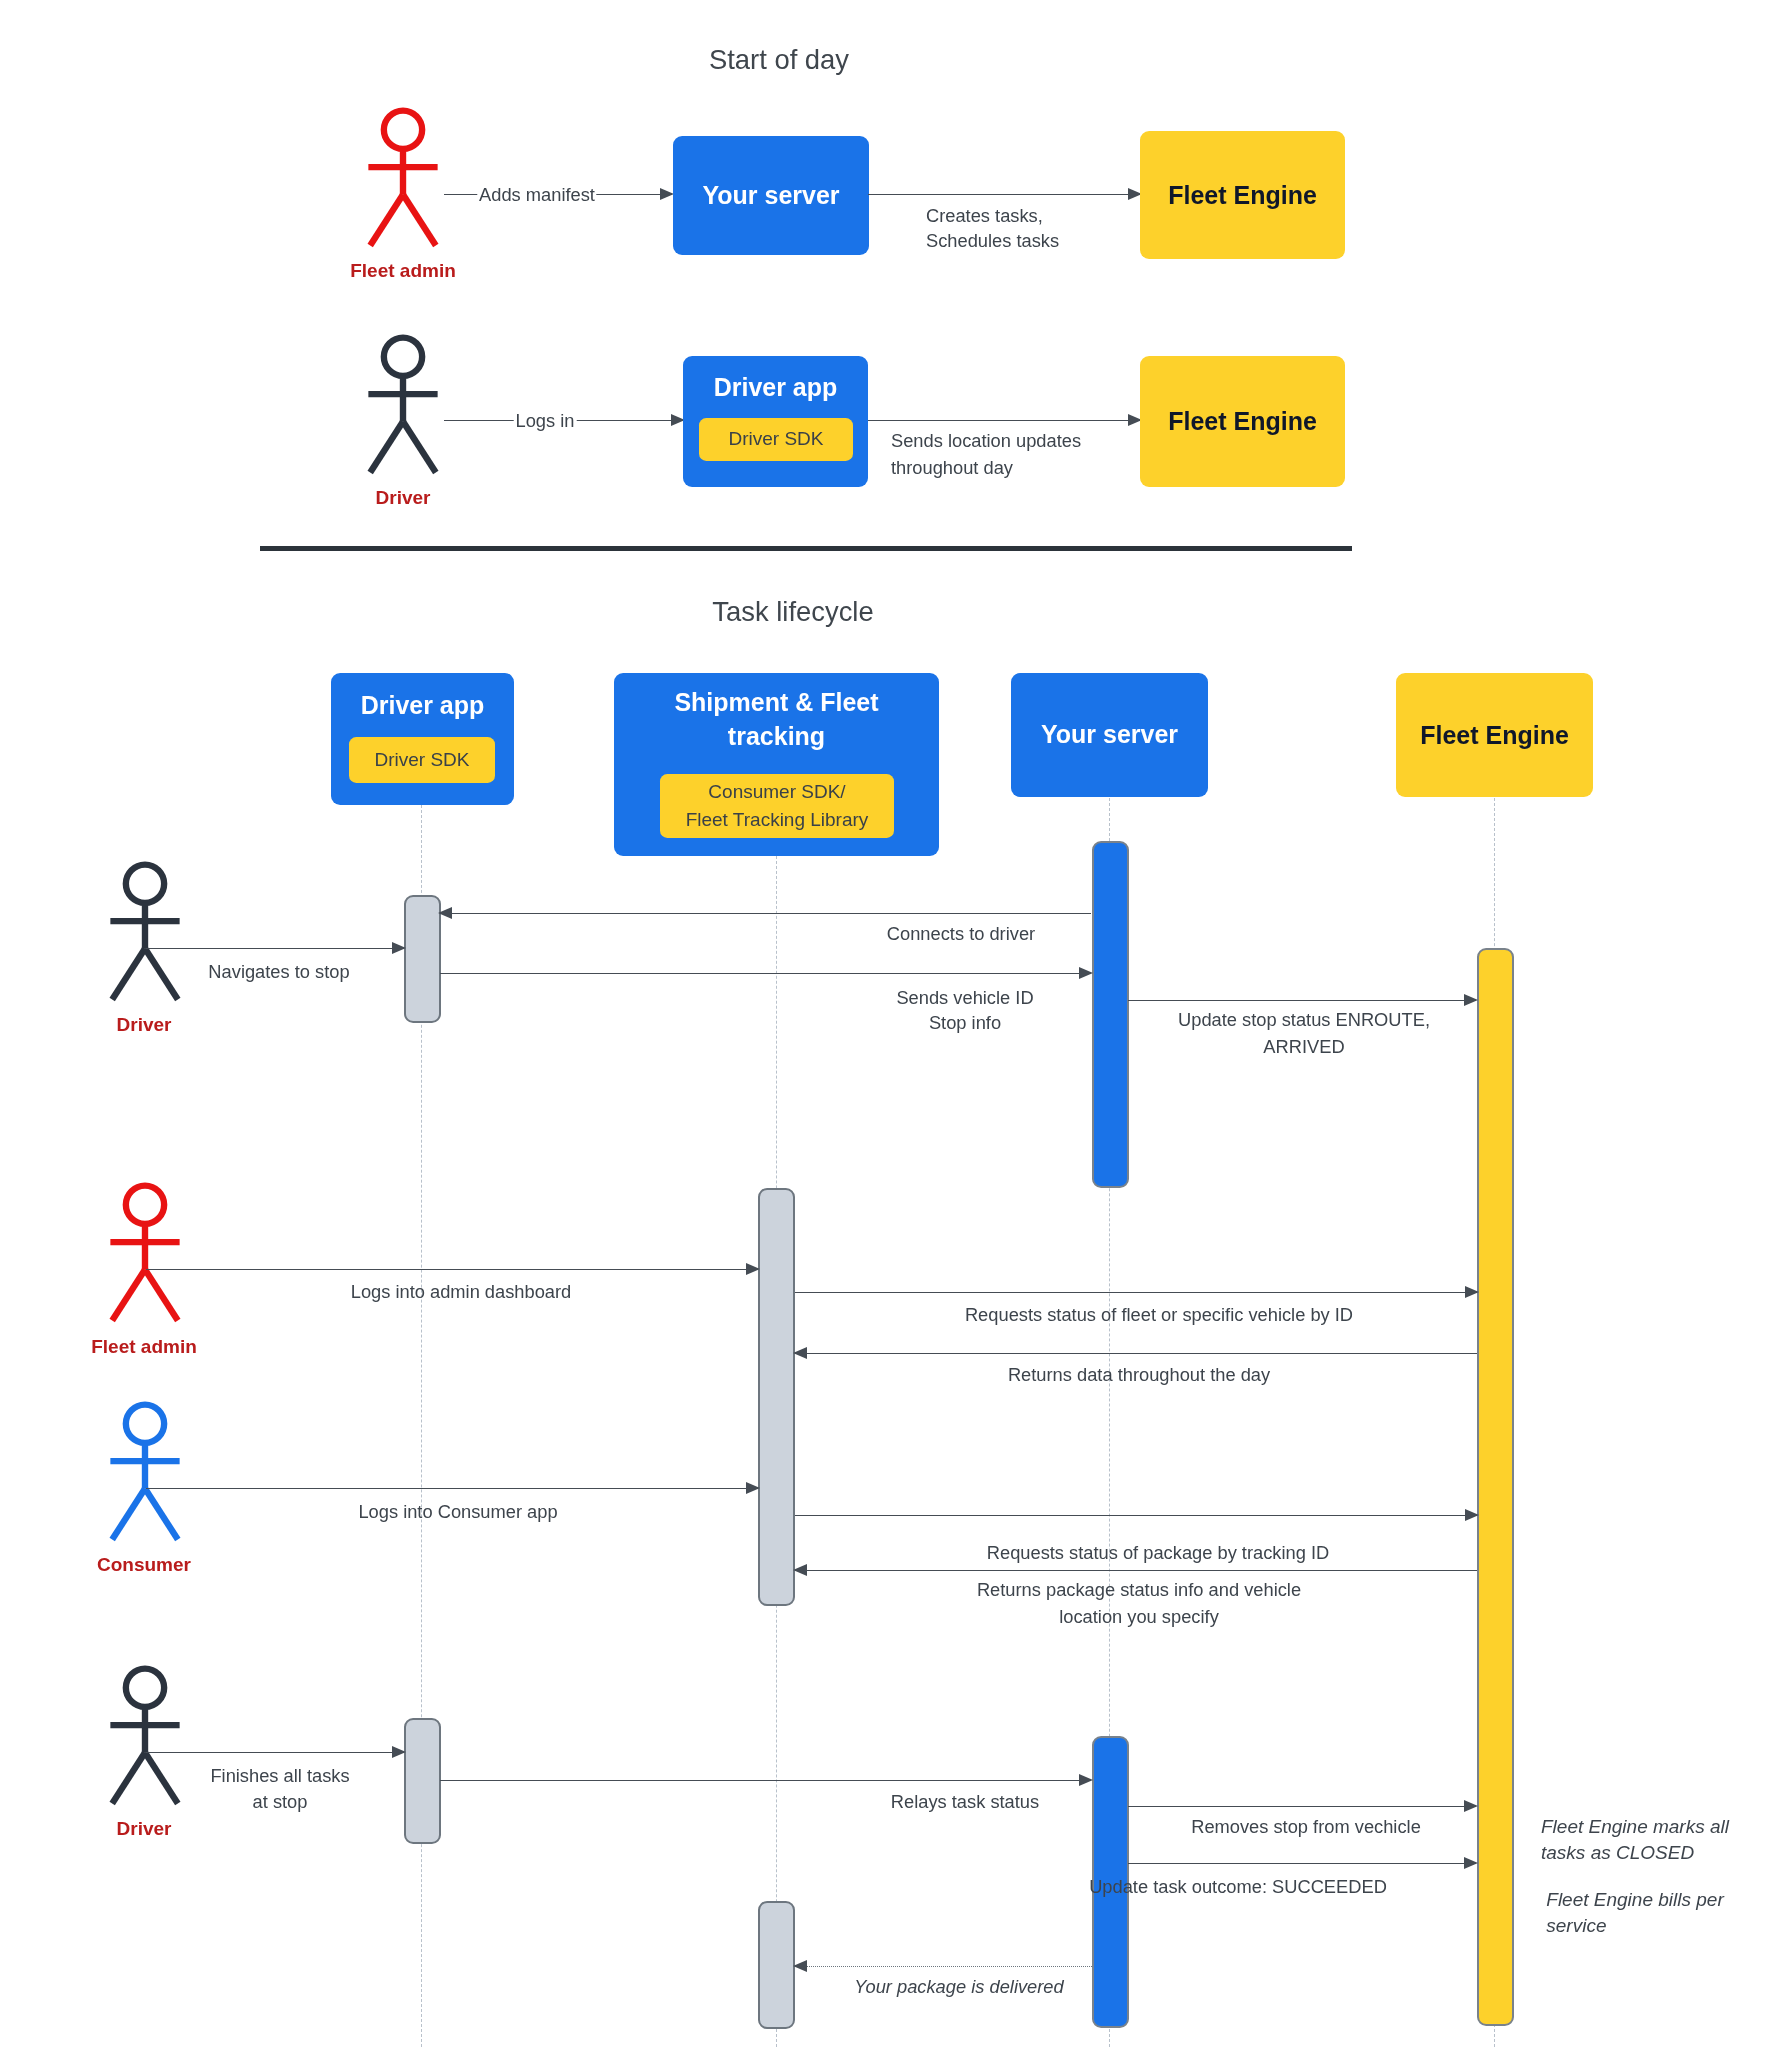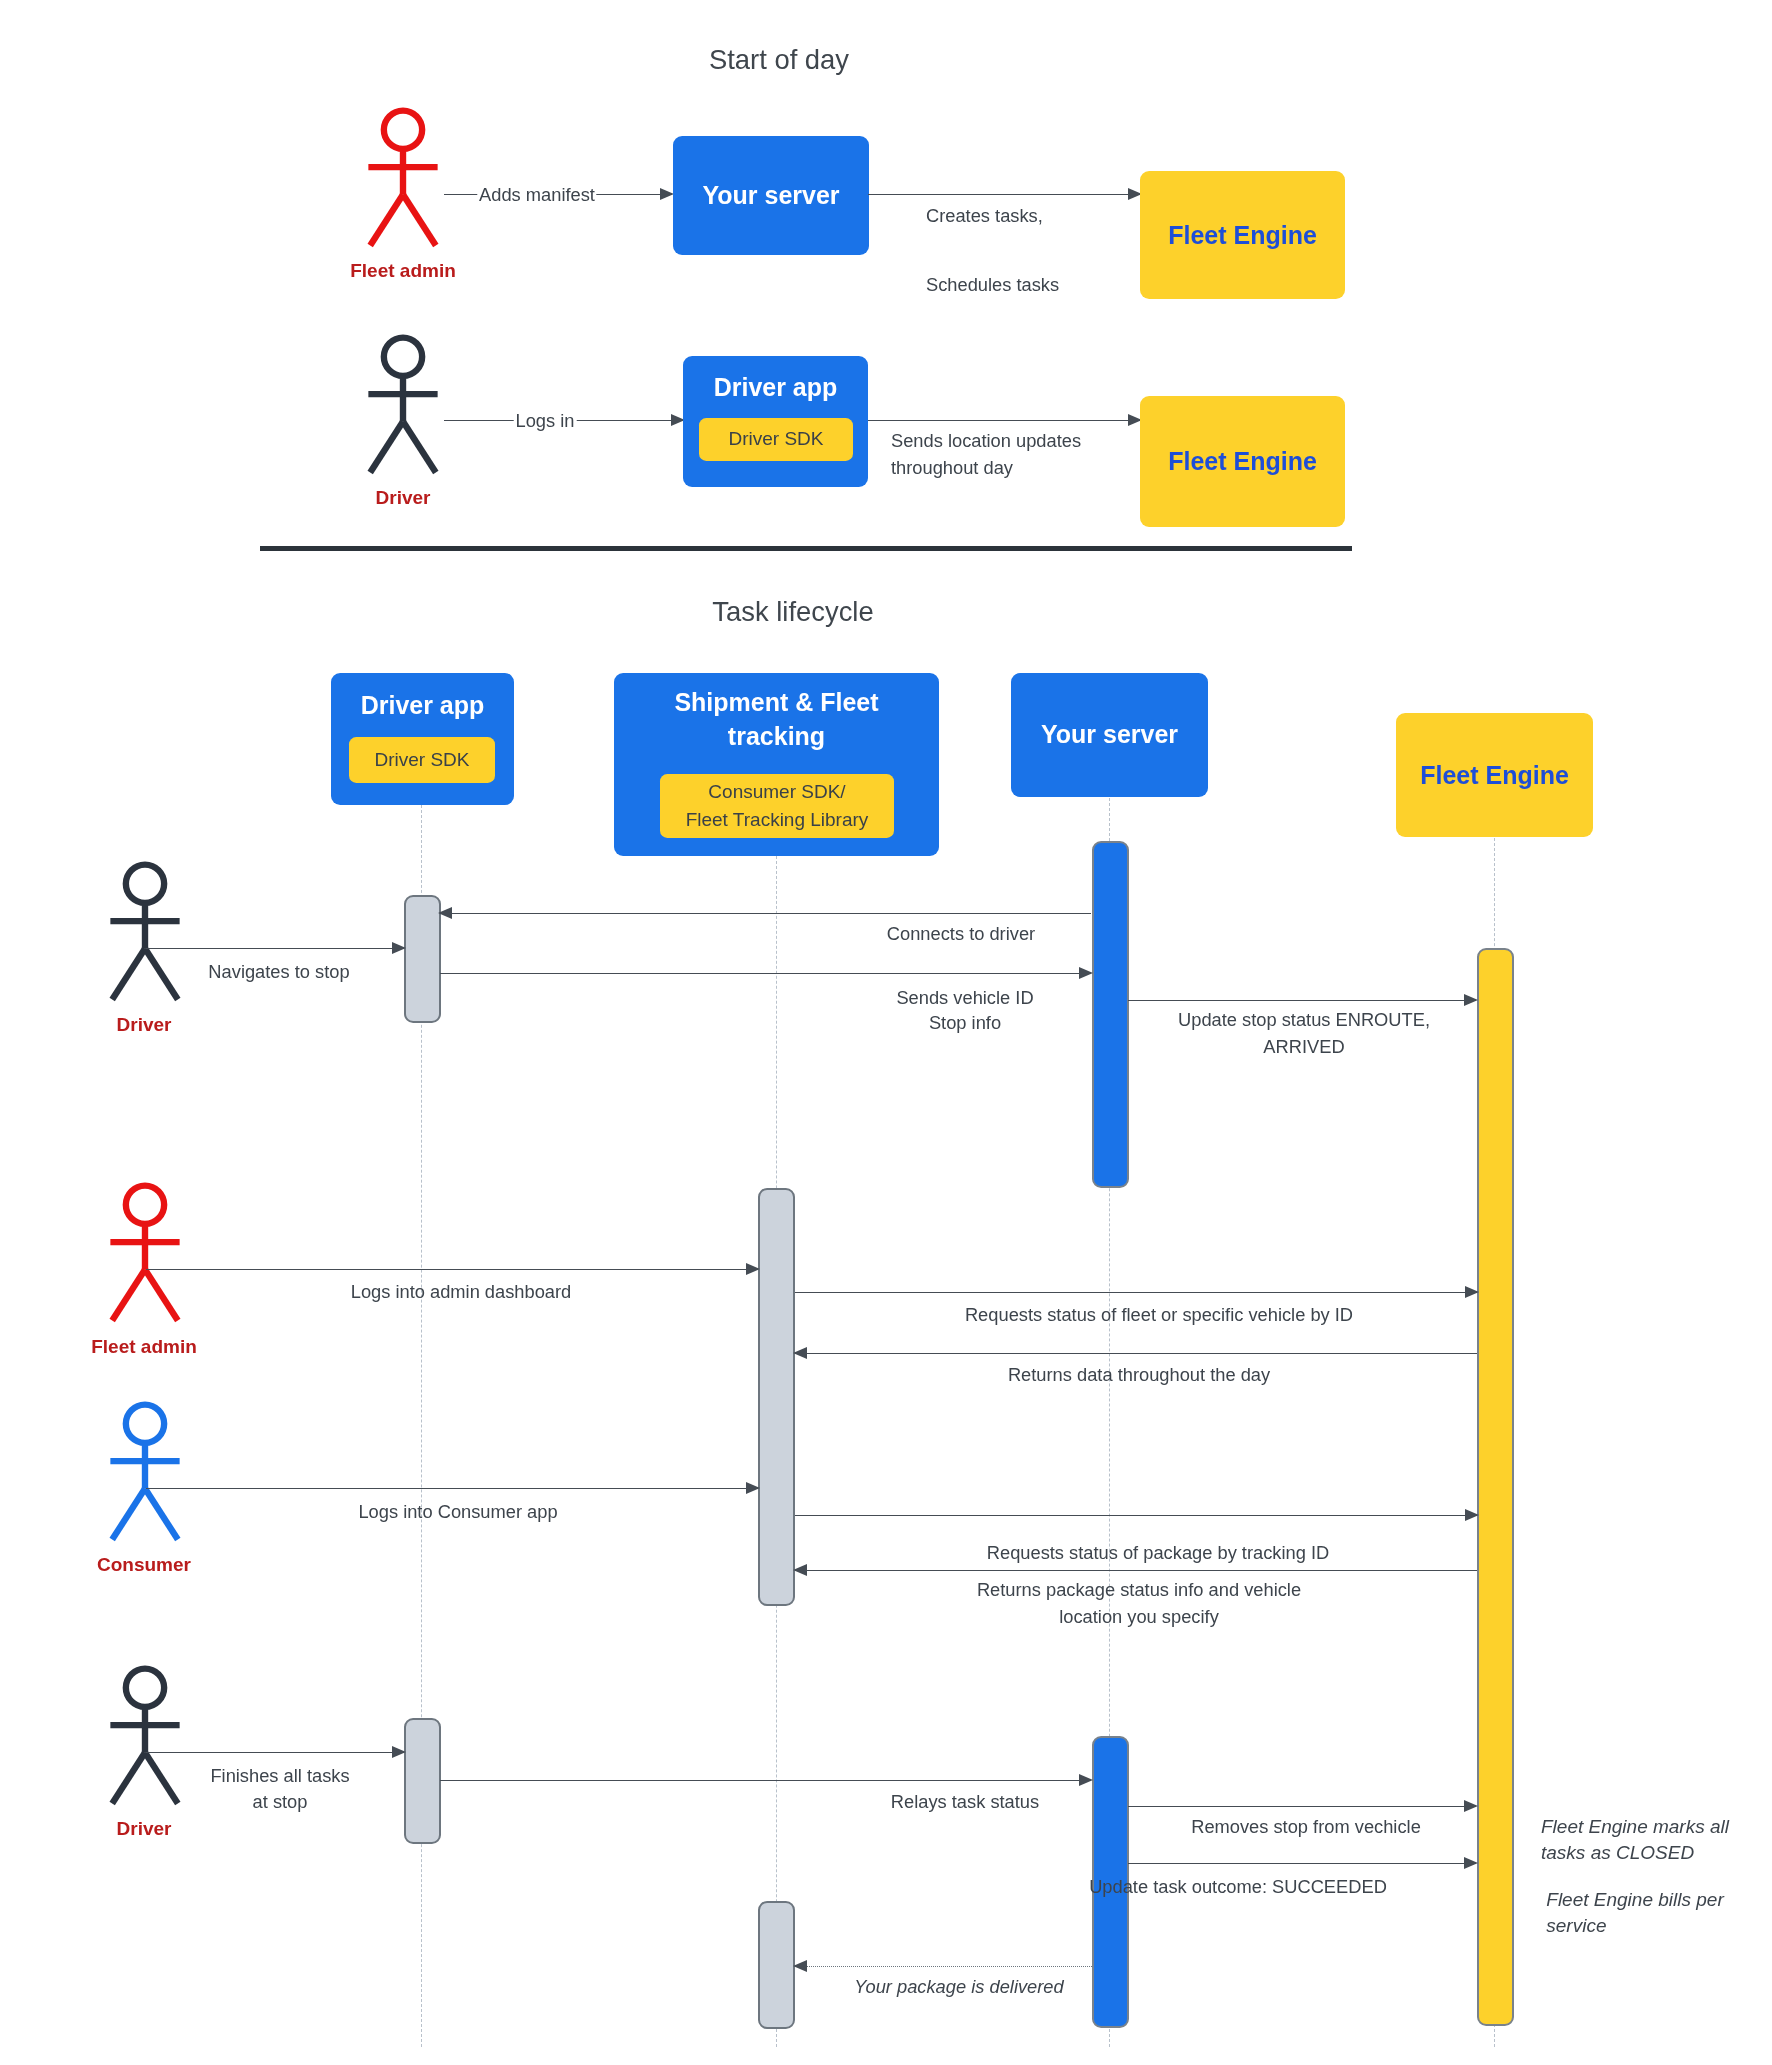--- a/index.html
+++ b/index.html
@@ -5,21 +5,21 @@
   html,body{margin:0;padding:0;background:#fff;}
   #canvas{
     position:relative;width:1773px;height:2065px;background:#ffffff;
     font-family:"Liberation Sans","DejaVu Sans",sans-serif;color:#3d444c;
     overflow:hidden;
   }
   .sec-title{position:absolute;transform:translateX(-50%);font-size:27.4px;color:#3f464d;white-space:nowrap;}
   
   .box{position:absolute;box-sizing:border-box;border-radius:9.1px;display:flex;align-items:center;justify-content:center;text-align:center;}
   .box.blue{background:var(--blue);color:#ffffff;font-weight:700;font-size:25px;line-height:1.35;}
-  .box.yellow{background:var(--yellow);color:#1d4ed8;font-weight:700;font-size:25px;margin-top:40px;}
+  .box.yellow{background:var(--yellow);color:#0f172a;font-weight:700;font-size:25px;}
   .box.top{align-items:flex-start;}
   .sdk{position:absolute;box-sizing:border-box;background:var(--yellow);border-radius:7.3px;color:#3a4148;font-weight:400;
        font-size:19px;display:flex;align-items:center;justify-content:center;text-align:center;line-height:1.5;}
   
   .lifeline{position:absolute;width:0;border-left:1.8px dashed #b8c1cb;}
   .bar{position:absolute;width:37px;border:2.7px solid #6d767f;border-radius:9.1px;box-sizing:border-box;}
   .bar.gray{background:#ccd3dc;}
   .bar.bblue{background:var(--blue);border-color:#79828b;}
   .bar.byellow{background:var(--yellow);border-color:#79828b;}
   
@@ -68,21 +68,21 @@
   <div class="lbl online" style="left:537px;top:195px;">Adds manifest</div>
 
   <div class="box blue" style="left:673px;top:136px;width:196px;height:119px;">
     <span>Your server</span>
   </div>
 
   <div class="msg" style="left:868px;top:194px;width:272px;">
       <span class="head-r"></span>
     </div>
   <div class="lbl" style="left:926px;top:205px;">Creates tasks,</div>
-  <div class="lbl" style="left:926px;top:230px;margin-top:44px;">Schedules tasks</div>
+  <div class="lbl" style="left:926px;top:230px;">Schedules tasks</div>
 
   <div class="box yellow" style="left:1140px;top:131px;width:205px;height:128px;">
     <span>Fleet Engine</span>
   </div>
 
   <div class="fig" style="left:359px;top:334px;">
     <svg width="88" height="144" viewBox="0 0 96 158" fill="none" stroke-width="7" class="fig-dark">
       <circle cx="48" cy="25" r="21"></circle>
       <line x1="48" y1="46" x2="48" y2="96"></line>
       <line x1="10" y1="66" x2="86" y2="66"></line>

